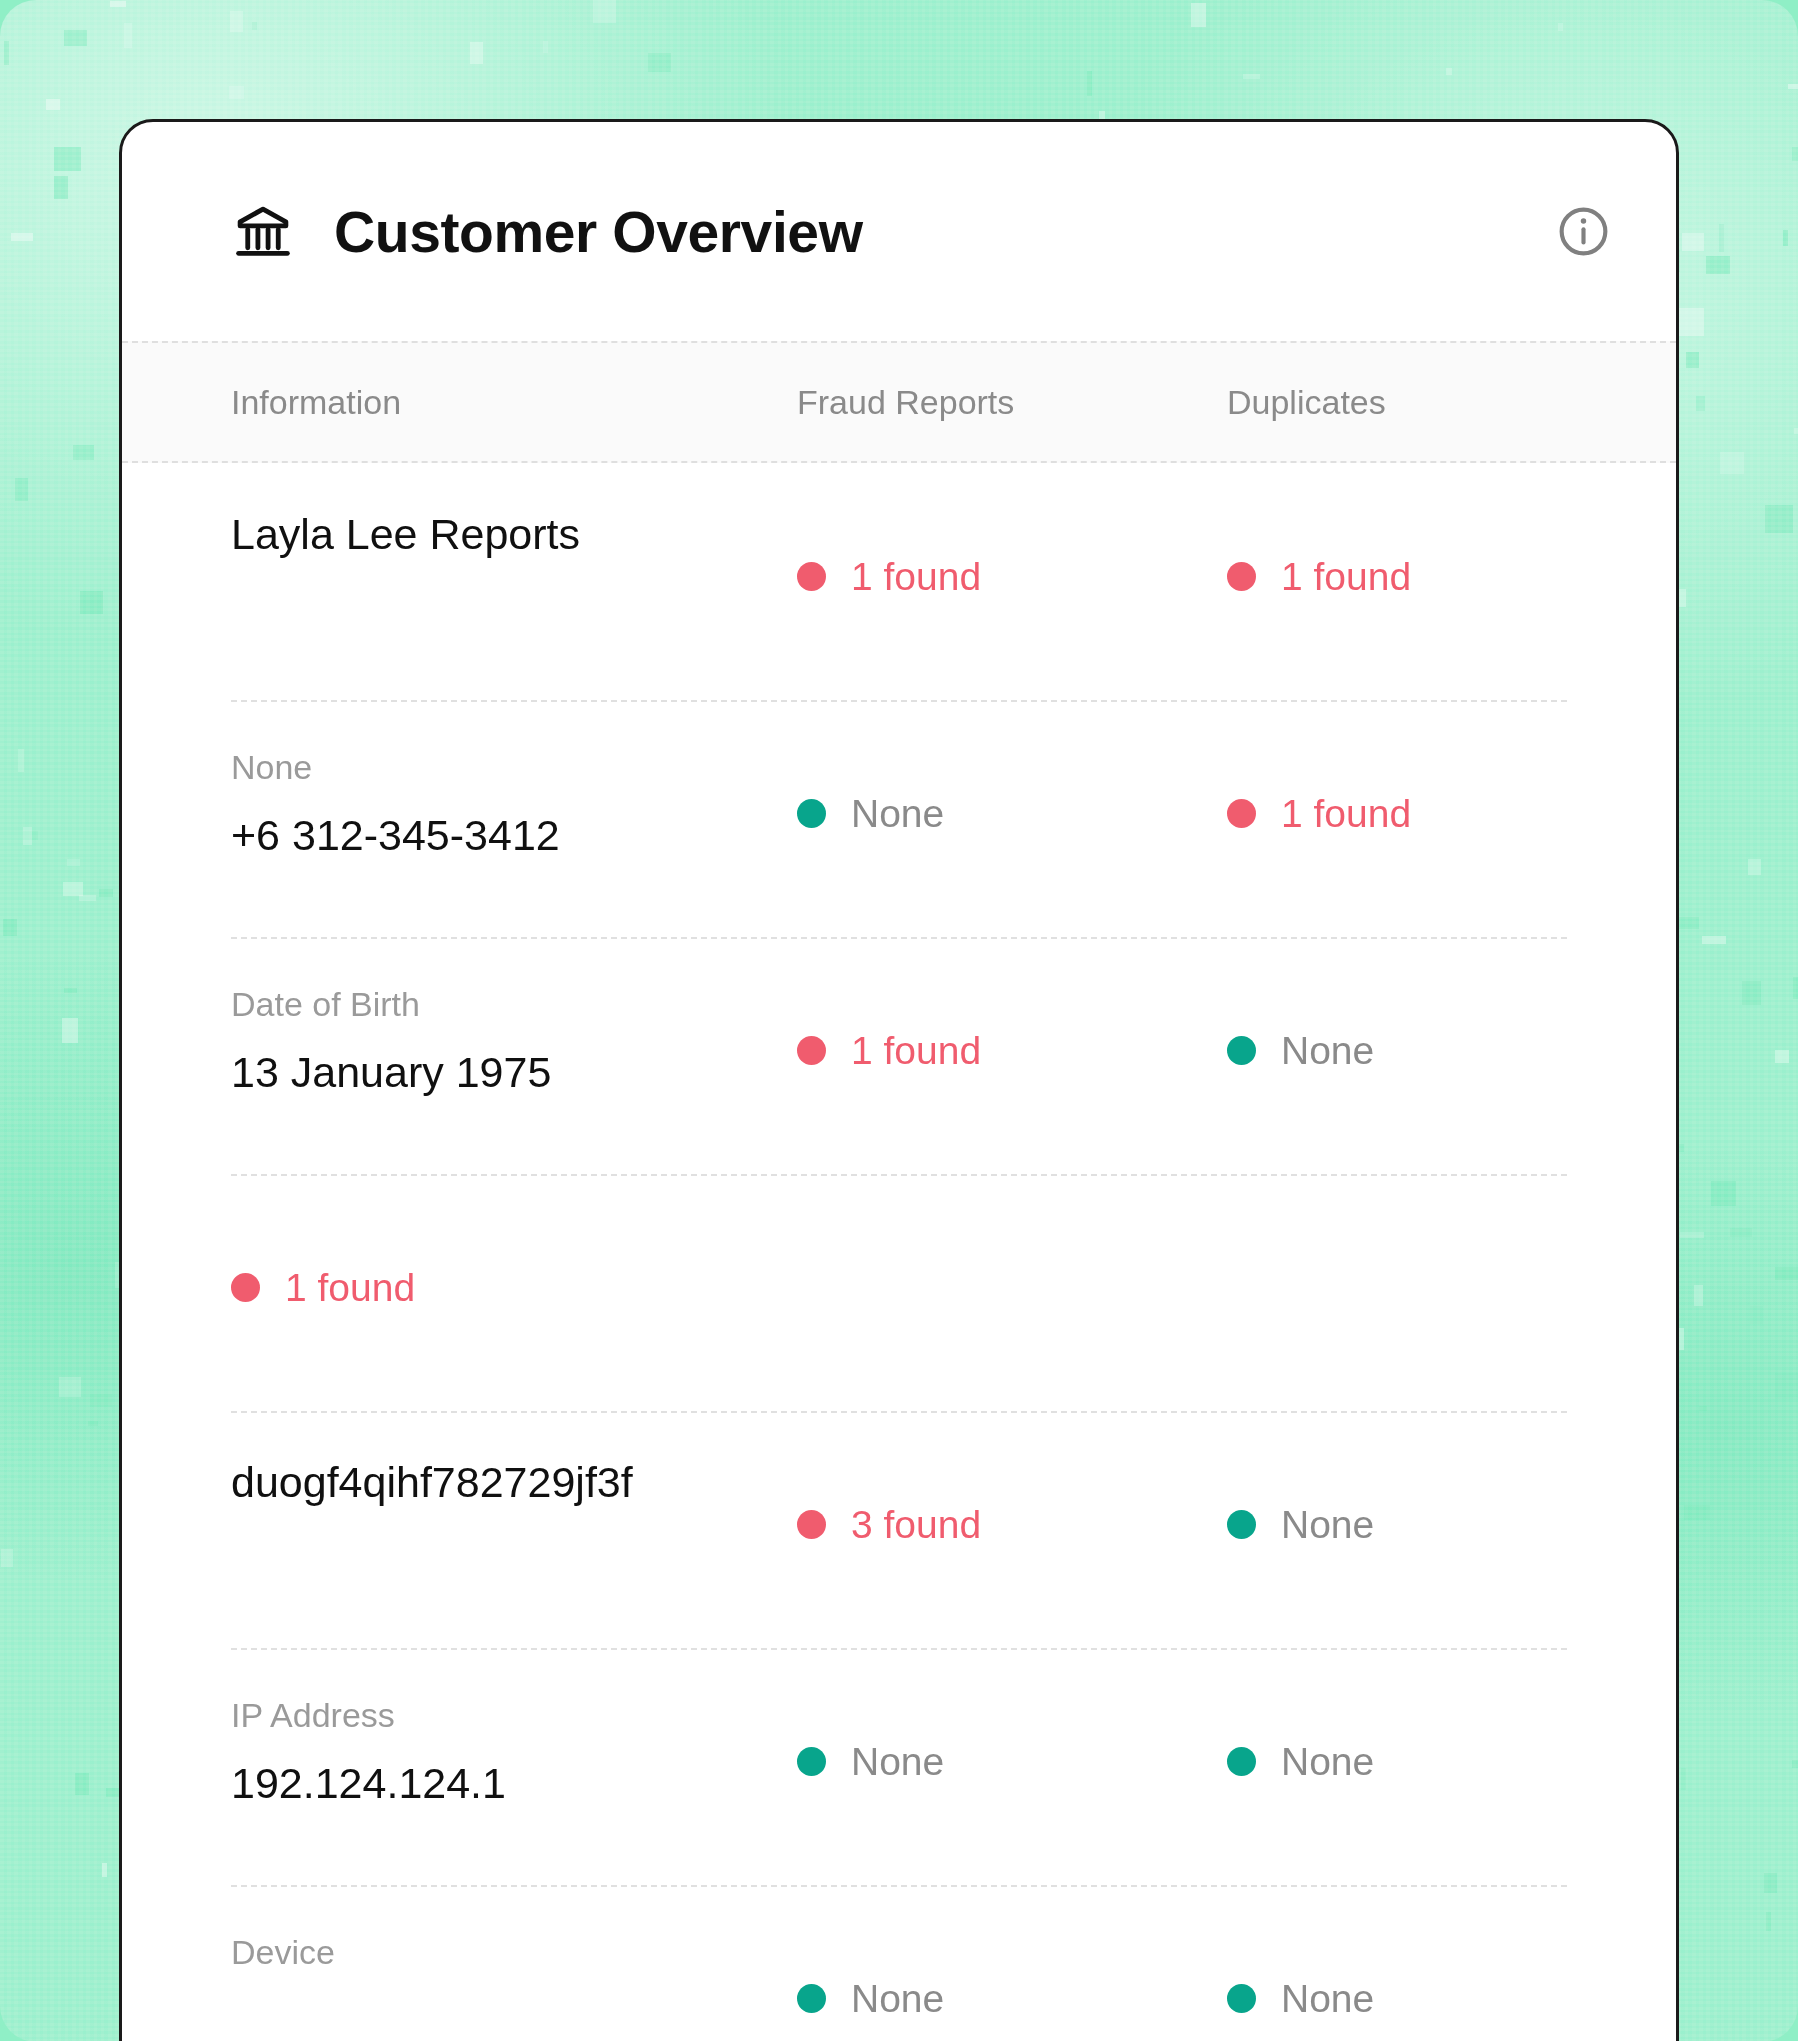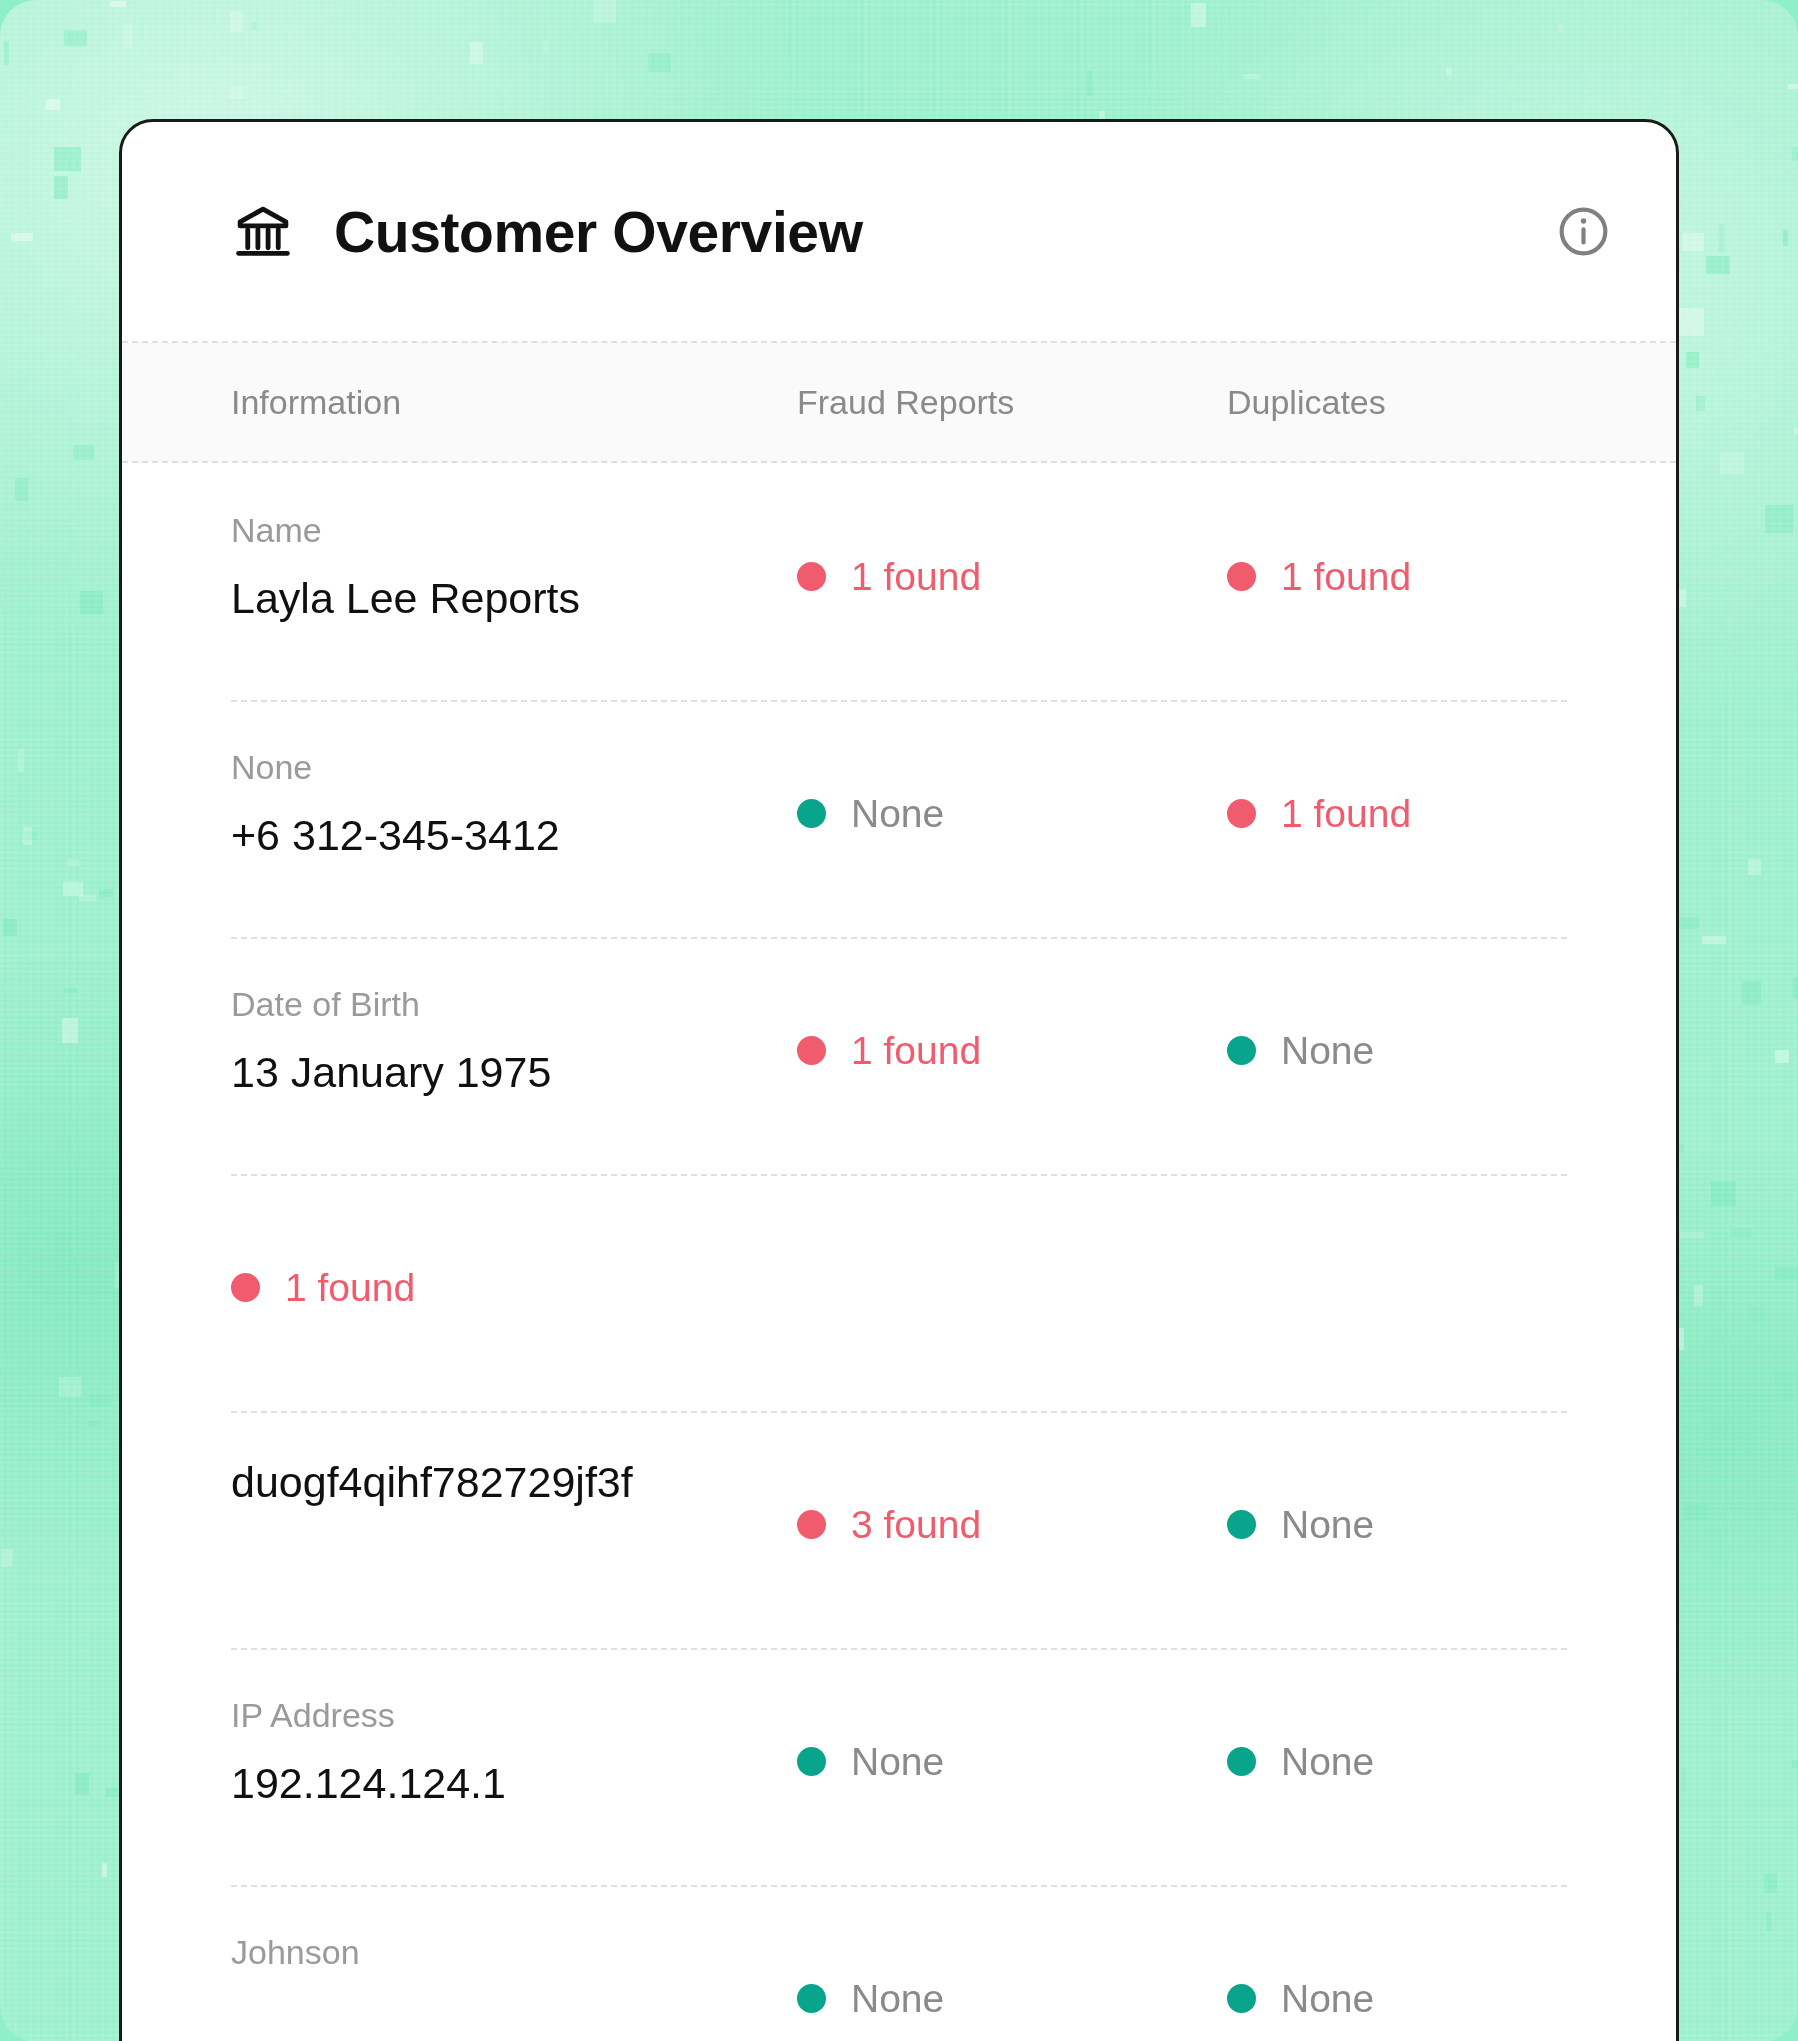--- a/index.html
+++ b/index.html
@@ -422,21 +422,20 @@
 
   <div class="table-head">
     <div class="th col-info">Information</div>
     <div class="th col-fraud">Fraud Reports</div>
     <div class="th col-dup">Duplicates</div>
   </div>
 
   <div class="rows" id="rows-container">
       <div class="row">
         <div class="cell-info">
-          <div class="field-label">Name</div>
           <div class="field-value">Layla Lee Reports</div>
         </div>
         <div class="cell-badge dup">
           <span class="dot alert"></span>
           <span class="badge-text alert">1 found</span>
         </div>
         <div class="cell-badge fraud">
           <span class="dot alert"></span>
           <span class="badge-text alert">1 found</span>
         </div>
@@ -497,21 +496,21 @@
           <span class="dot ok"></span>
           <span class="badge-text ok">None</span>
         </div>
         <div class="cell-badge fraud">
           <span class="dot ok"></span>
           <span class="badge-text ok">None</span>
         </div>
       </div>
       <div class="row">
         <div class="cell-info">
-          <div class="field-label">Johnson</div>
+          <div class="field-label">Device</div>
           <div class="field-value"></div>
         </div>
         <div class="cell-badge dup">
           <span class="dot ok"></span>
           <span class="badge-text ok">None</span>
         </div>
         <div class="cell-badge fraud">
           <span class="dot ok"></span>
           <span class="badge-text ok">None</span>
         </div>

